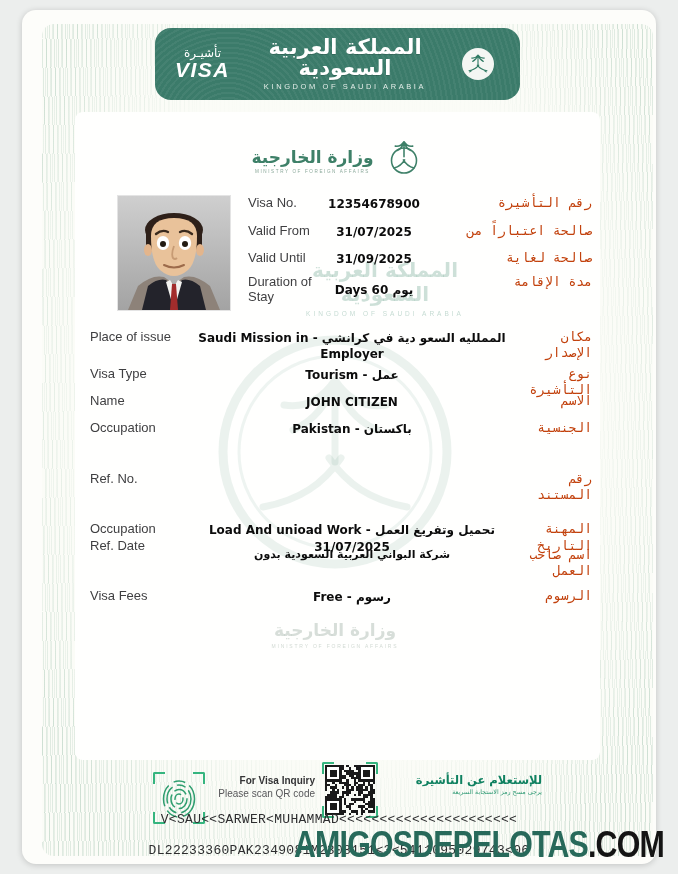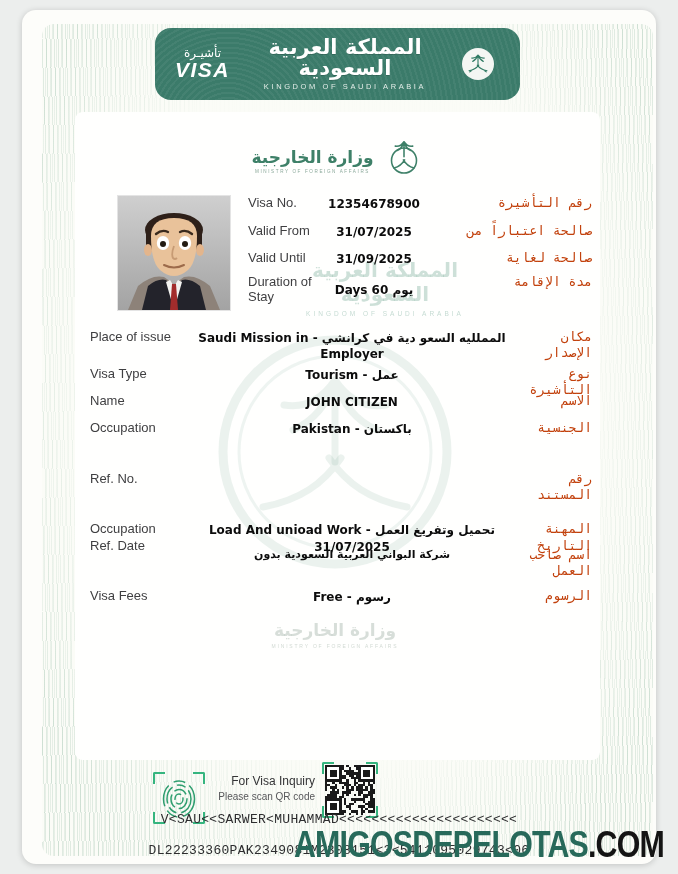--- a/index.html
+++ b/index.html
@@ -63,21 +63,21 @@
   .ar-value{font-size:11px;font-weight:600;}
   .far{position:absolute;right:0;top:0;font-size:13px;color:#c2410c;text-align:right;direction:rtl;
     font-family:Liberation Mono, monospace;line-height:1.2;}
   .top-fields .far{white-space:nowrap;}
   .main-fields .far{width:84px;}
   
   .fingerprint{position:absolute;left:78px;top:660px;width:52px;height:52px;z-index:3;}
   
   .inquiry{position:absolute;left:0;top:750px;width:634px;height:60px;z-index:3;}
   .inquiry-en{position:absolute;left:100px;top:14px;width:193px;text-align:right;line-height:1.3;}
-  .inquiry-title-en{font-size:12px;font-weight:normal;color:#343436;}
+  .inquiry-title-en{font-size:10px;font-weight:bold;color:#343436;}
   .inquiry-sub-en{font-size:10px;color:#57575a;}
   .qr-wrap{position:absolute;left:300px;top:2px;width:56px;height:56px;}
   .qr-wrap svg{position:absolute;left:3px;top:3px;}
   .corner{position:absolute;width:10px;height:10px;border:2px solid #35b57f;}
   .corner.tl{left:0;top:0;border-right:none;border-bottom:none;border-radius:2px 0 0 0;}
   .corner.tr{right:0;top:0;border-left:none;border-bottom:none;border-radius:0 2px 0 0;}
   .corner.bl{left:0;bottom:0;border-right:none;border-top:none;border-radius:0 0 0 2px;}
   .corner.br{right:0;bottom:0;border-left:none;border-top:none;border-radius:0 0 2px 0;}
   .fingerprint .corner{border-color:#35b57f;}
   .inquiry-ar{position:absolute;left:364px;top:12px;width:156px;direction:rtl;text-align:right;line-height:1.4;}
@@ -473,20 +473,24 @@
     <rect x="1" y="1" width="5" height="5" fill="#fff"></rect>
     <rect x="2" y="2" width="3" height="3" fill="#1a1a1a"></rect>
             <rect x="14" y="0" width="7" height="7" fill="#1a1a1a"></rect>
     <rect x="15" y="1" width="5" height="5" fill="#fff"></rect>
     <rect x="16" y="2" width="3" height="3" fill="#1a1a1a"></rect>
             <rect x="0" y="14" width="7" height="7" fill="#1a1a1a"></rect>
     <rect x="1" y="15" width="5" height="5" fill="#fff"></rect>
     <rect x="2" y="16" width="3" height="3" fill="#1a1a1a"></rect>
           </svg>
     </div>
+    <div class="inquiry-ar">
+      <div class="inquiry-title-ar">للإستعلام عن التأشيرة</div>
+      <div class="inquiry-sub-ar">يرجى مسح رمز الاستجابة السريعة</div>
+    </div>
   </div>
 
   <div class="mrz mrz1">V&lt;SAU&lt;&lt;SARWER&lt;MUHAMMAD&lt;&lt;&lt;&lt;&lt;&lt;&lt;&lt;&lt;&lt;&lt;&lt;&lt;&lt;&lt;&lt;&lt;&lt;&lt;&lt;&lt;&lt;</div>
   <div class="mrz mrz2">DL22233360PAK2349081M2308151&lt;3&lt;5411095029743&lt;06</div>
 
   <div class="sitewm">
     <span class="g">AMIGOSDEPELOTAS</span><span class="b">.COM</span>
   </div>
 </div>
 </div>

